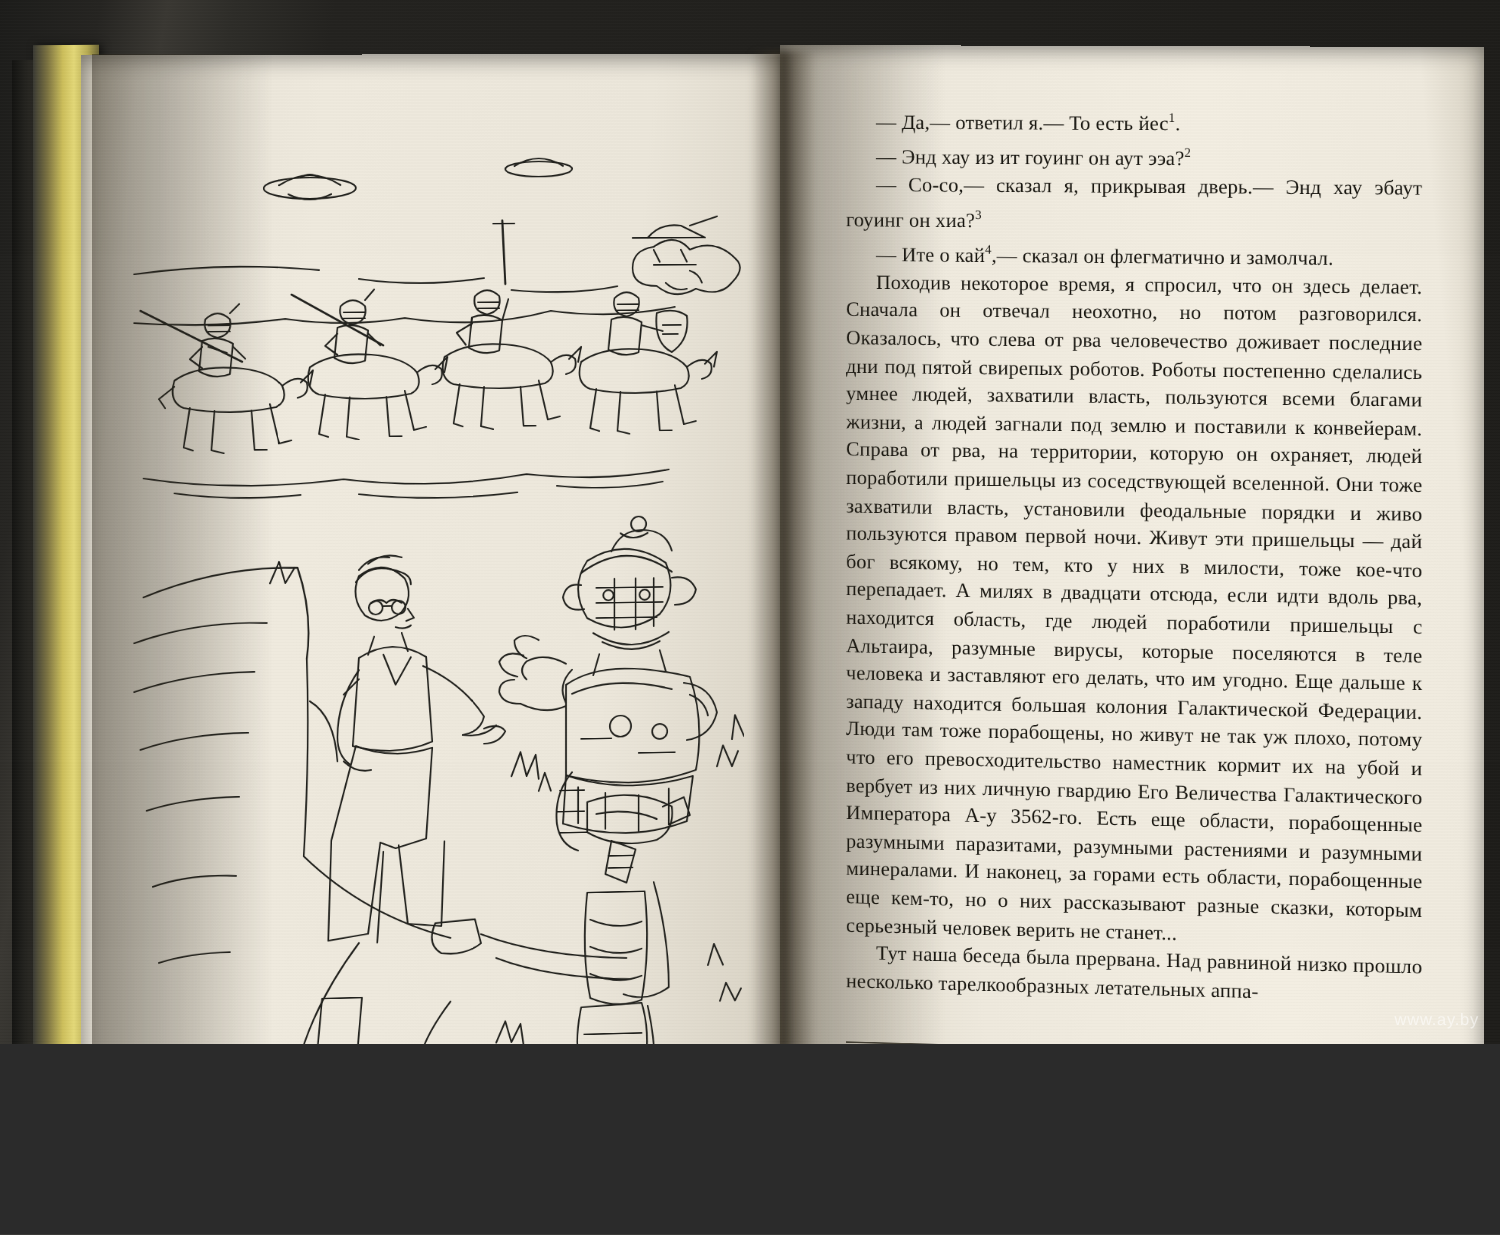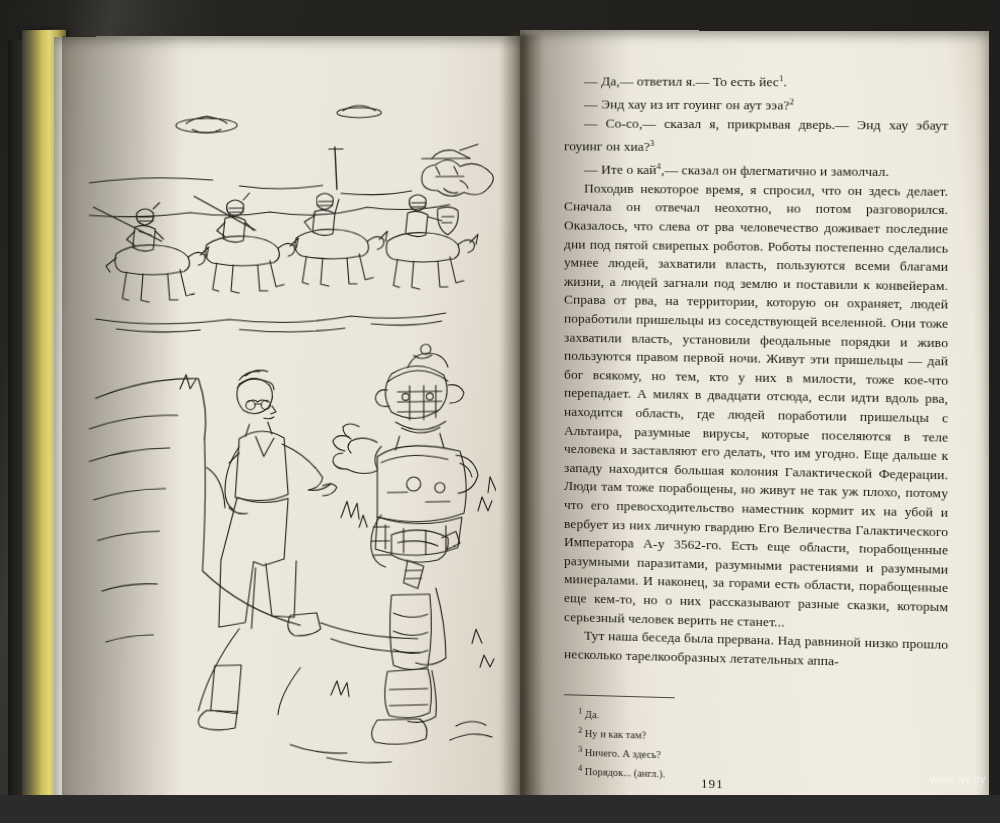--- a/index.html
+++ b/index.html
@@ -1,17 +1,17 @@
 <!DOCTYPE html>
 <html><head>
 <meta charset="utf-8">
 <style>
   html,body{margin:0;padding:0;background:#2b2b2b;}
   body{width:1000px;height:823px;overflow:hidden;font-family:"Liberation Serif",serif;}
-  .photo{position:relative;width:1000px;height:795px;background:#6e6c63;overflow:hidden;}
+  .photo{position:relative;width:1000px;height:696px;background:#6e6c63;overflow:hidden;}
 
   
   .bg-dark{position:absolute;inset:0;background:
       linear-gradient(100deg,#1d1d1b 0%,#262522 6%,#3a3833 10%,#2e2d29 14%,#242320 20%,#1e1d1a 100%);}
 
   
   .cover-strip{position:absolute;left:22px;top:30px;width:44px;height:790px;
       background:linear-gradient(90deg,#3a3a34 0%,#7d7442 22%,#cdbf5c 45%,#e3d878 62%,#b9ad55 82%,#6d6636 100%);
       transform:skewY(-0.6deg);box-shadow:2px 0 6px rgba(0,0,0,.55);}
   .cover-strip2{position:absolute;left:8px;top:40px;width:24px;height:775px;

